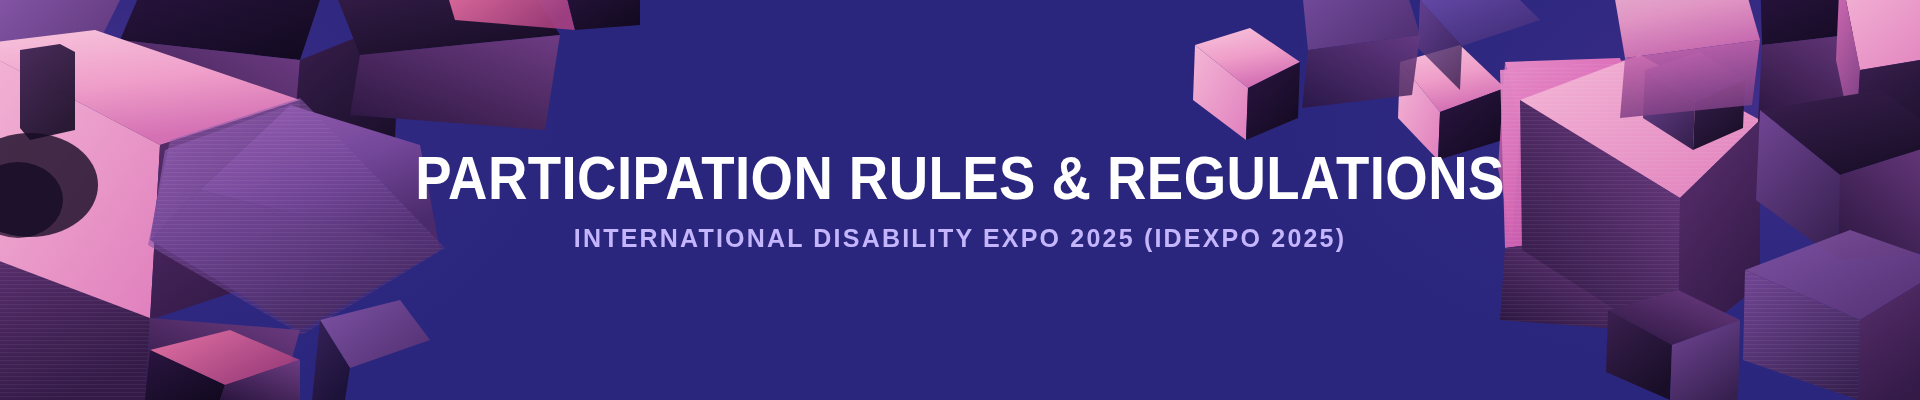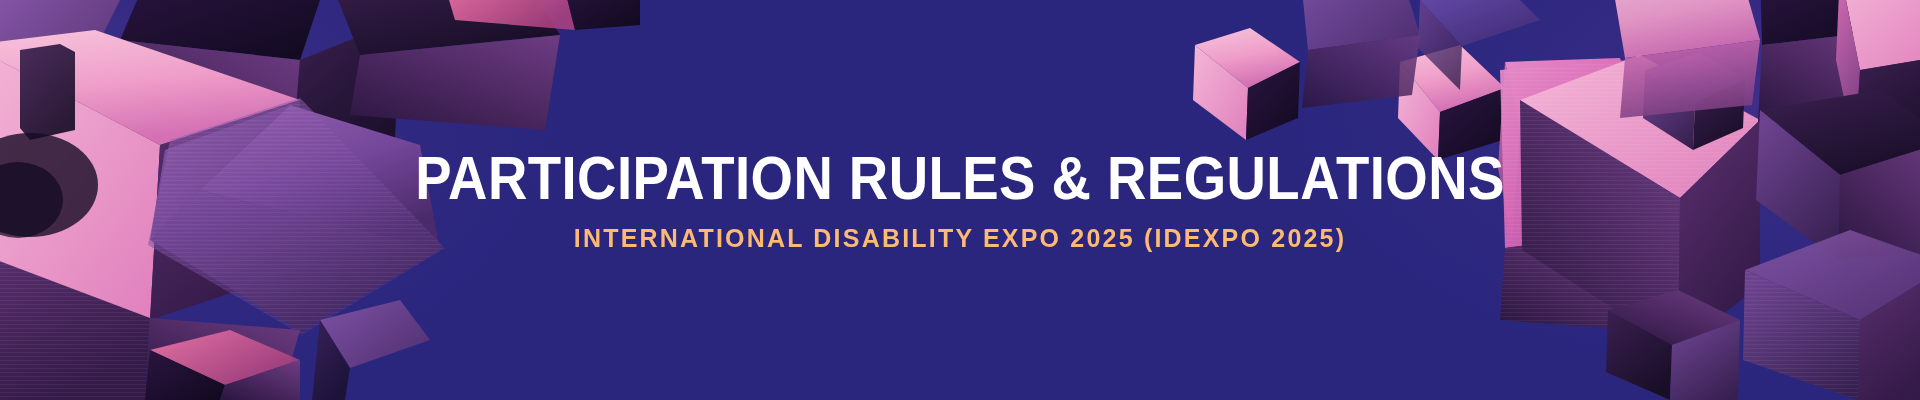--- a/index.html
+++ b/index.html
@@ -49,21 +49,21 @@
     font-weight: bold;
     line-height: 1.0;
     letter-spacing: 0.5px;
     text-align: center;
     transform: scaleX(0.88);
     transform-origin: center;
     white-space: nowrap;
   }
   .banner-subtitle {
     margin: 16px 0 0 0;
-    color: #fdba74;
+    color: #c4b5fd;
     font-family: "Liberation Sans", sans-serif;
     font-size: 25px;
     font-weight: bold;
     letter-spacing: 2.2px;
     line-height: 1.1;
     text-align: center;
     white-space: nowrap;
   }
 </style>
 </head>

